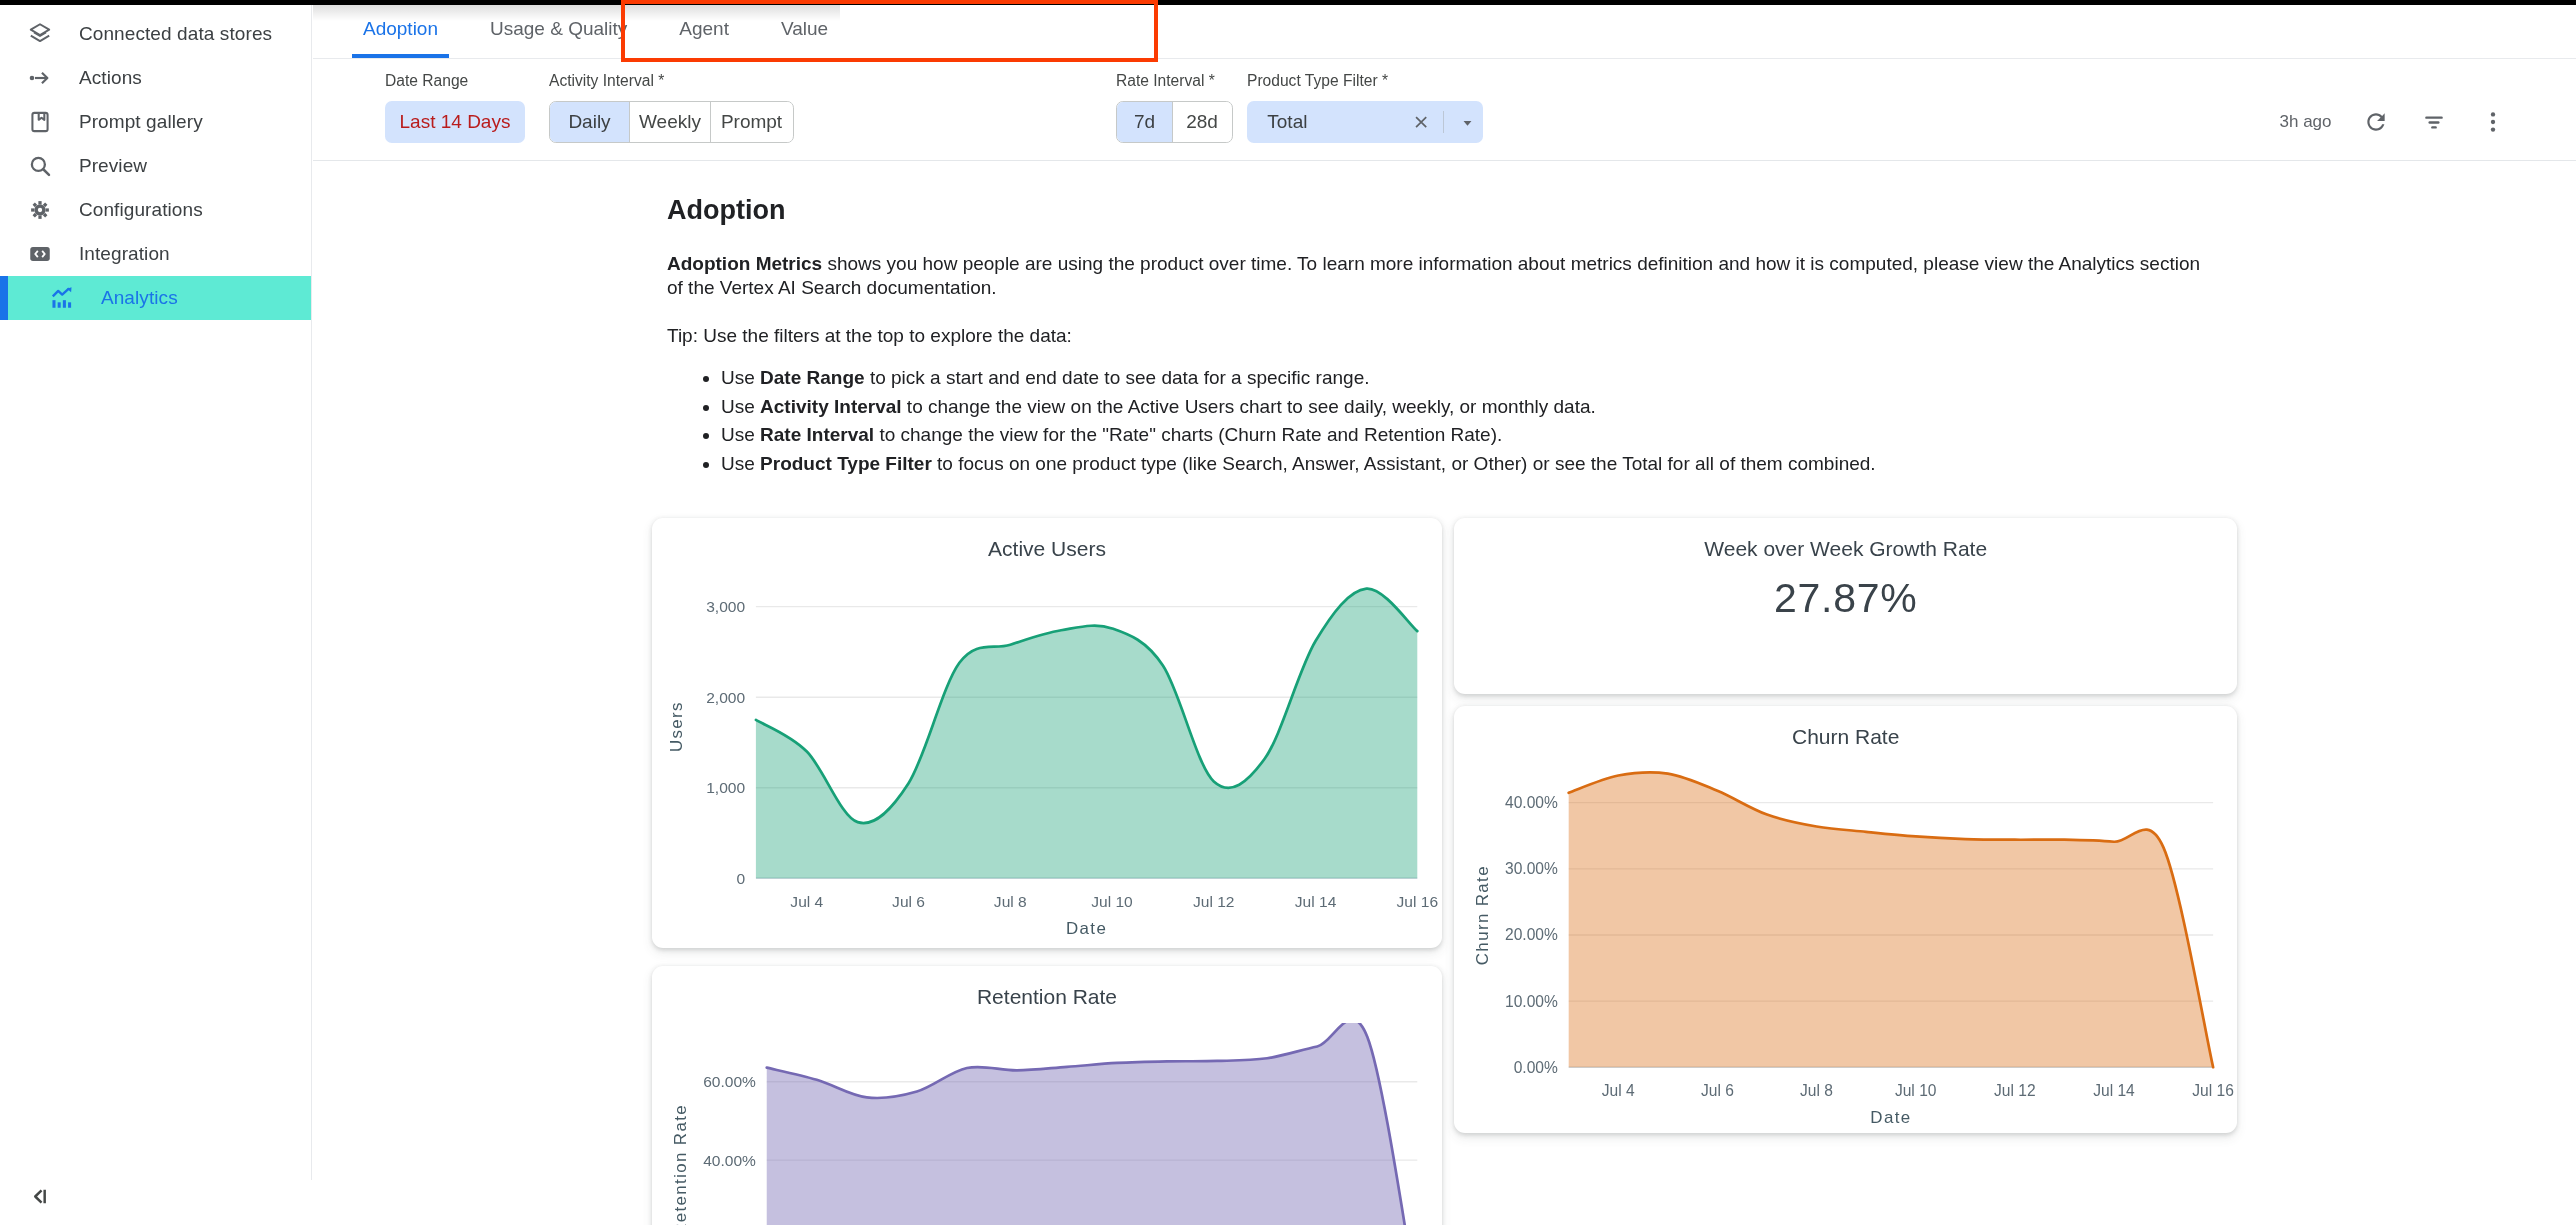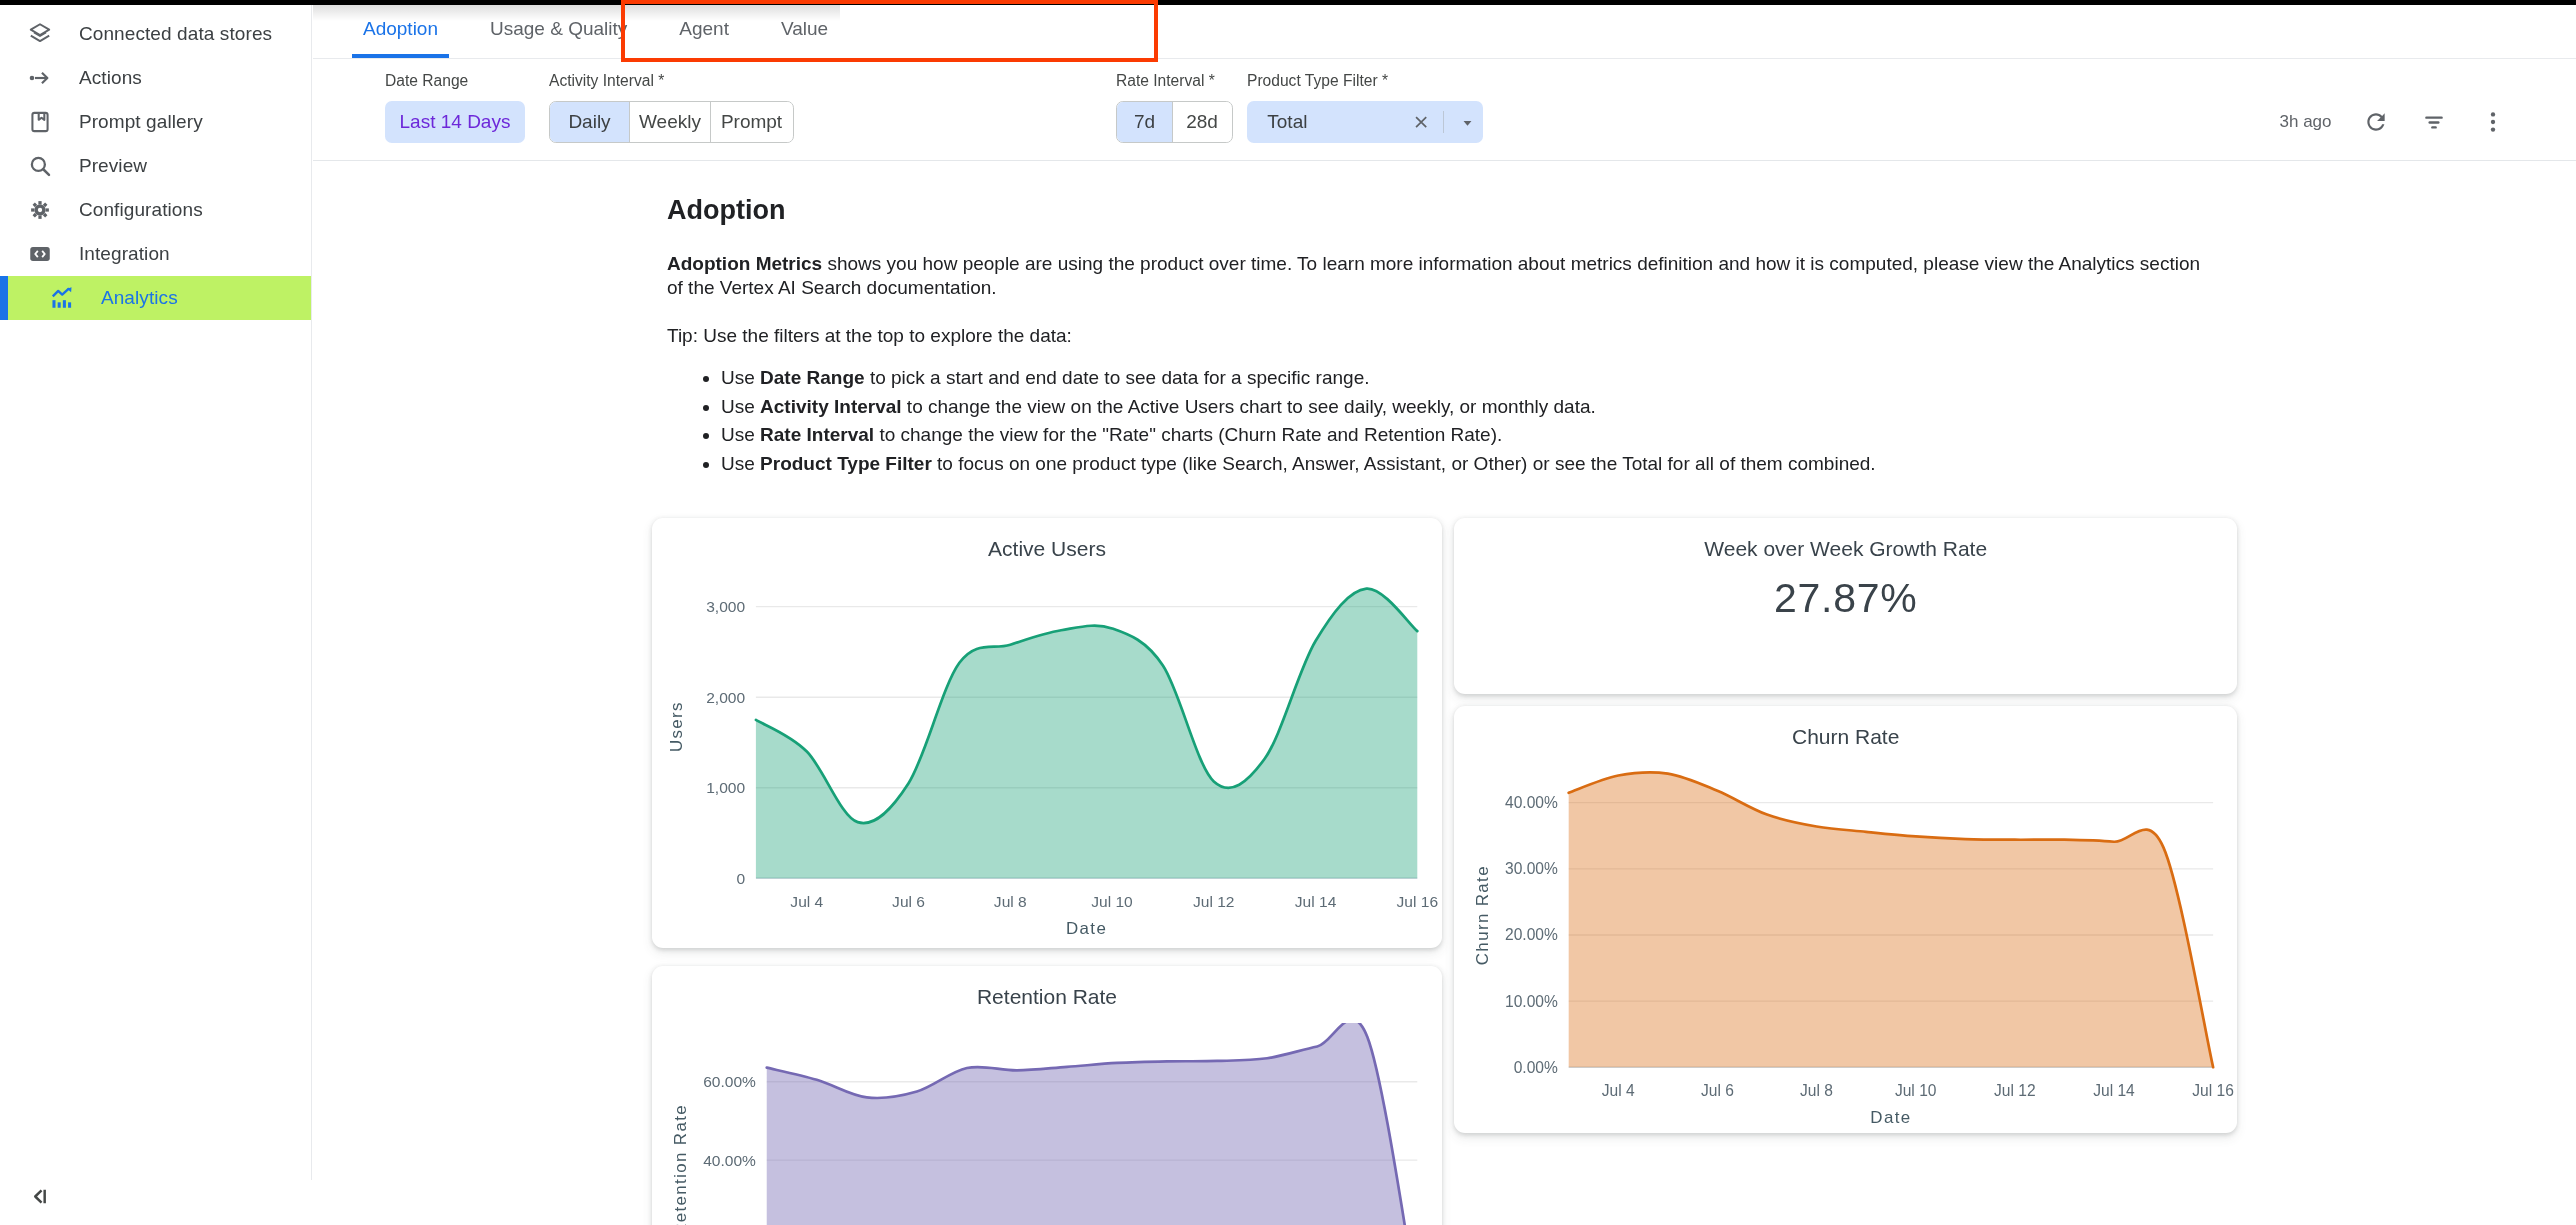--- a/index.html
+++ b/index.html
@@ -11,21 +11,21 @@
   .top-strip { position:absolute; left:0; top:0; width:2576px; height:4.7px; background:#000; z-index:30; }
 
   
   .sidebar { position:absolute; left:0; top:0; width:312px; height:1180px; background:#fff;
     border-right:1.4px solid #e8eaed; z-index:5; }
   .nav-list { position:absolute; top:12.2px; left:0; width:100%; }
   .nav-item { position:relative; display:flex; align-items:center; height:44px; padding-left:26px;
     color:#3c4043; cursor:pointer; }
   .nav-item .ic { width:28.5px; height:28.5px; flex:0 0 28.5px; display:flex; align-items:center; justify-content:center; color:#5f6368; }
   .nav-item .lbl { margin-left:24.4px; font-size:19px; letter-spacing:0.1px; }
-  .nav-item.selected { background:#bef264; color:#1a73e8;padding-left:48px; }
+  .nav-item.selected { background:#5eead4; color:#1a73e8;padding-left:48px; }
   .nav-item.selected .ic { color:#1a73e8; }
   .nav-item.selected::before { content:""; position:absolute; left:0; top:0; bottom:0; width:8.1px; background:#1a73e8; }
   .collapse-btn { position:absolute; left:23px; top:1180px; width:33px; height:33px; display:flex;
     align-items:center; justify-content:center; color:#444746; cursor:pointer; }
 
   
   .main { position:absolute; left:313px; top:0; width:2263px; height:1226px; background:#fff; }
 
   
   .tab-bar { position:absolute; left:0; top:0; width:100%; height:59px; background:#fff;
@@ -40,21 +40,21 @@
     border:4.7px solid #fb3b02; z-index:40; pointer-events:none; }
   .annotation-shadow { position:absolute; left:313px; top:4.7px; width:527px; height:16.3px; z-index:20;
     background:linear-gradient(to bottom, rgba(0,0,0,0.13), rgba(0,0,0,0)); pointer-events:none; }
 
   
   .filter-bar { position:absolute; left:0; top:60px; width:100%; height:100px; background:#fff; }
   .filter-bar::after { content:""; position:absolute; left:0; top:100px; width:100%; height:9.5px;
     background:linear-gradient(to bottom, rgba(0,0,0,0.10), rgba(0,0,0,0)); border-top:1.4px solid #e4e7ea; }
   .f-label { position:absolute; top:11.5px; font-size:15.6px; color:#444746; }
   .chip { position:absolute; top:41px; height:42px; background:#d3e3fd; border-radius:6.8px;
-    display:flex; align-items:center; justify-content:center; font-size:19px; color:#6d28d9; cursor:pointer; }
+    display:flex; align-items:center; justify-content:center; font-size:19px; color:#b91c1c; cursor:pointer; }
   .seg-group { position:absolute; top:41px; height:42px; display:flex; border:1.4px solid #c6c9c8;
     border-radius:6.8px; overflow:hidden; background:#fff; }
   .seg { display:flex; align-items:center; justify-content:center; font-size:19px; color:#444746;
     border-right:1.4px solid #c6c9c8; cursor:pointer; background:#fff; }
   .seg:last-child { border-right:none; }
   .seg.sel { background:#d3e3fd; color:#3c4043; }
   .select-chip { position:absolute; top:41px; height:42px; background:#d3e3fd; border-radius:6.8px;
     display:flex; align-items:center; font-size:19px; color:#3c4043; cursor:pointer; }
   .select-chip .val { padding-left:20.3px; flex:1; }
   .select-chip .x-btn { width:27px; display:flex; justify-content:center; color:#5f6368; cursor:pointer; }

